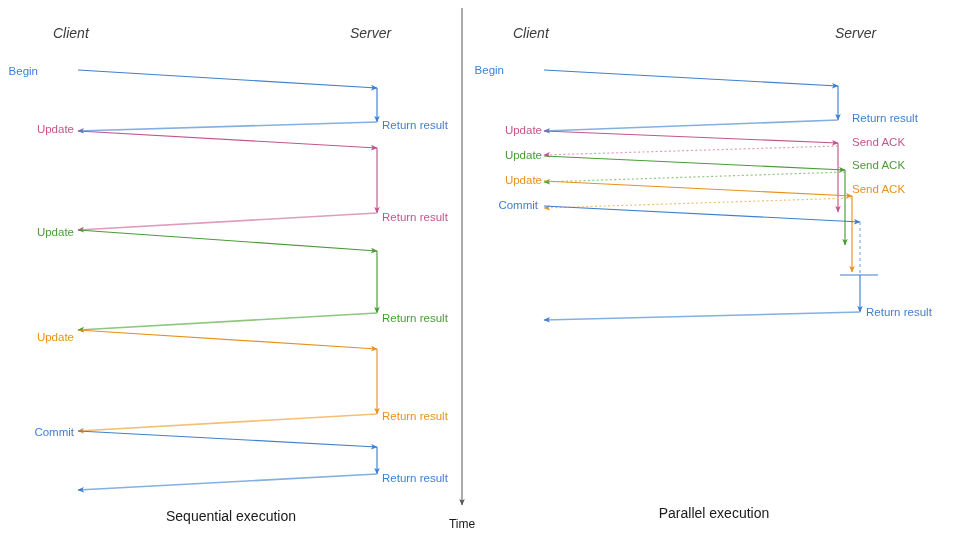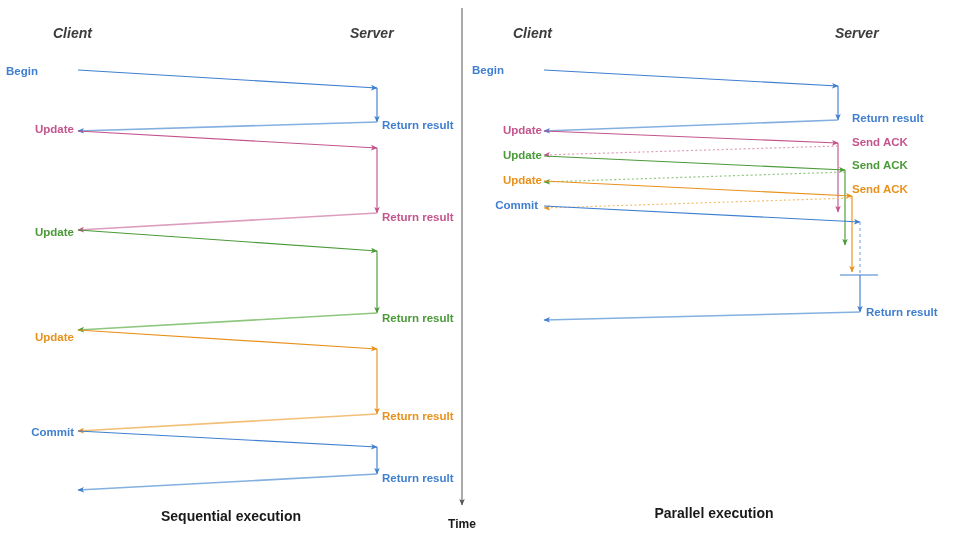--- a/index.html
+++ b/index.html
@@ -7,21 +7,20 @@
     padding: 0;
     background: #ffffff;
   }
   #root {
     position: relative;
     width: 960px;
     height: 540px;
     background: #ffffff;
     font-family: "Liberation Sans", sans-serif;
     overflow: hidden;
-    font-weight: bold;
   }
   svg#diagram {
     position: absolute;
     left: 0;
     top: 0;
     width: 960px;
     height: 540px;
   }
   text {
     font-family: "Liberation Sans", sans-serif;

